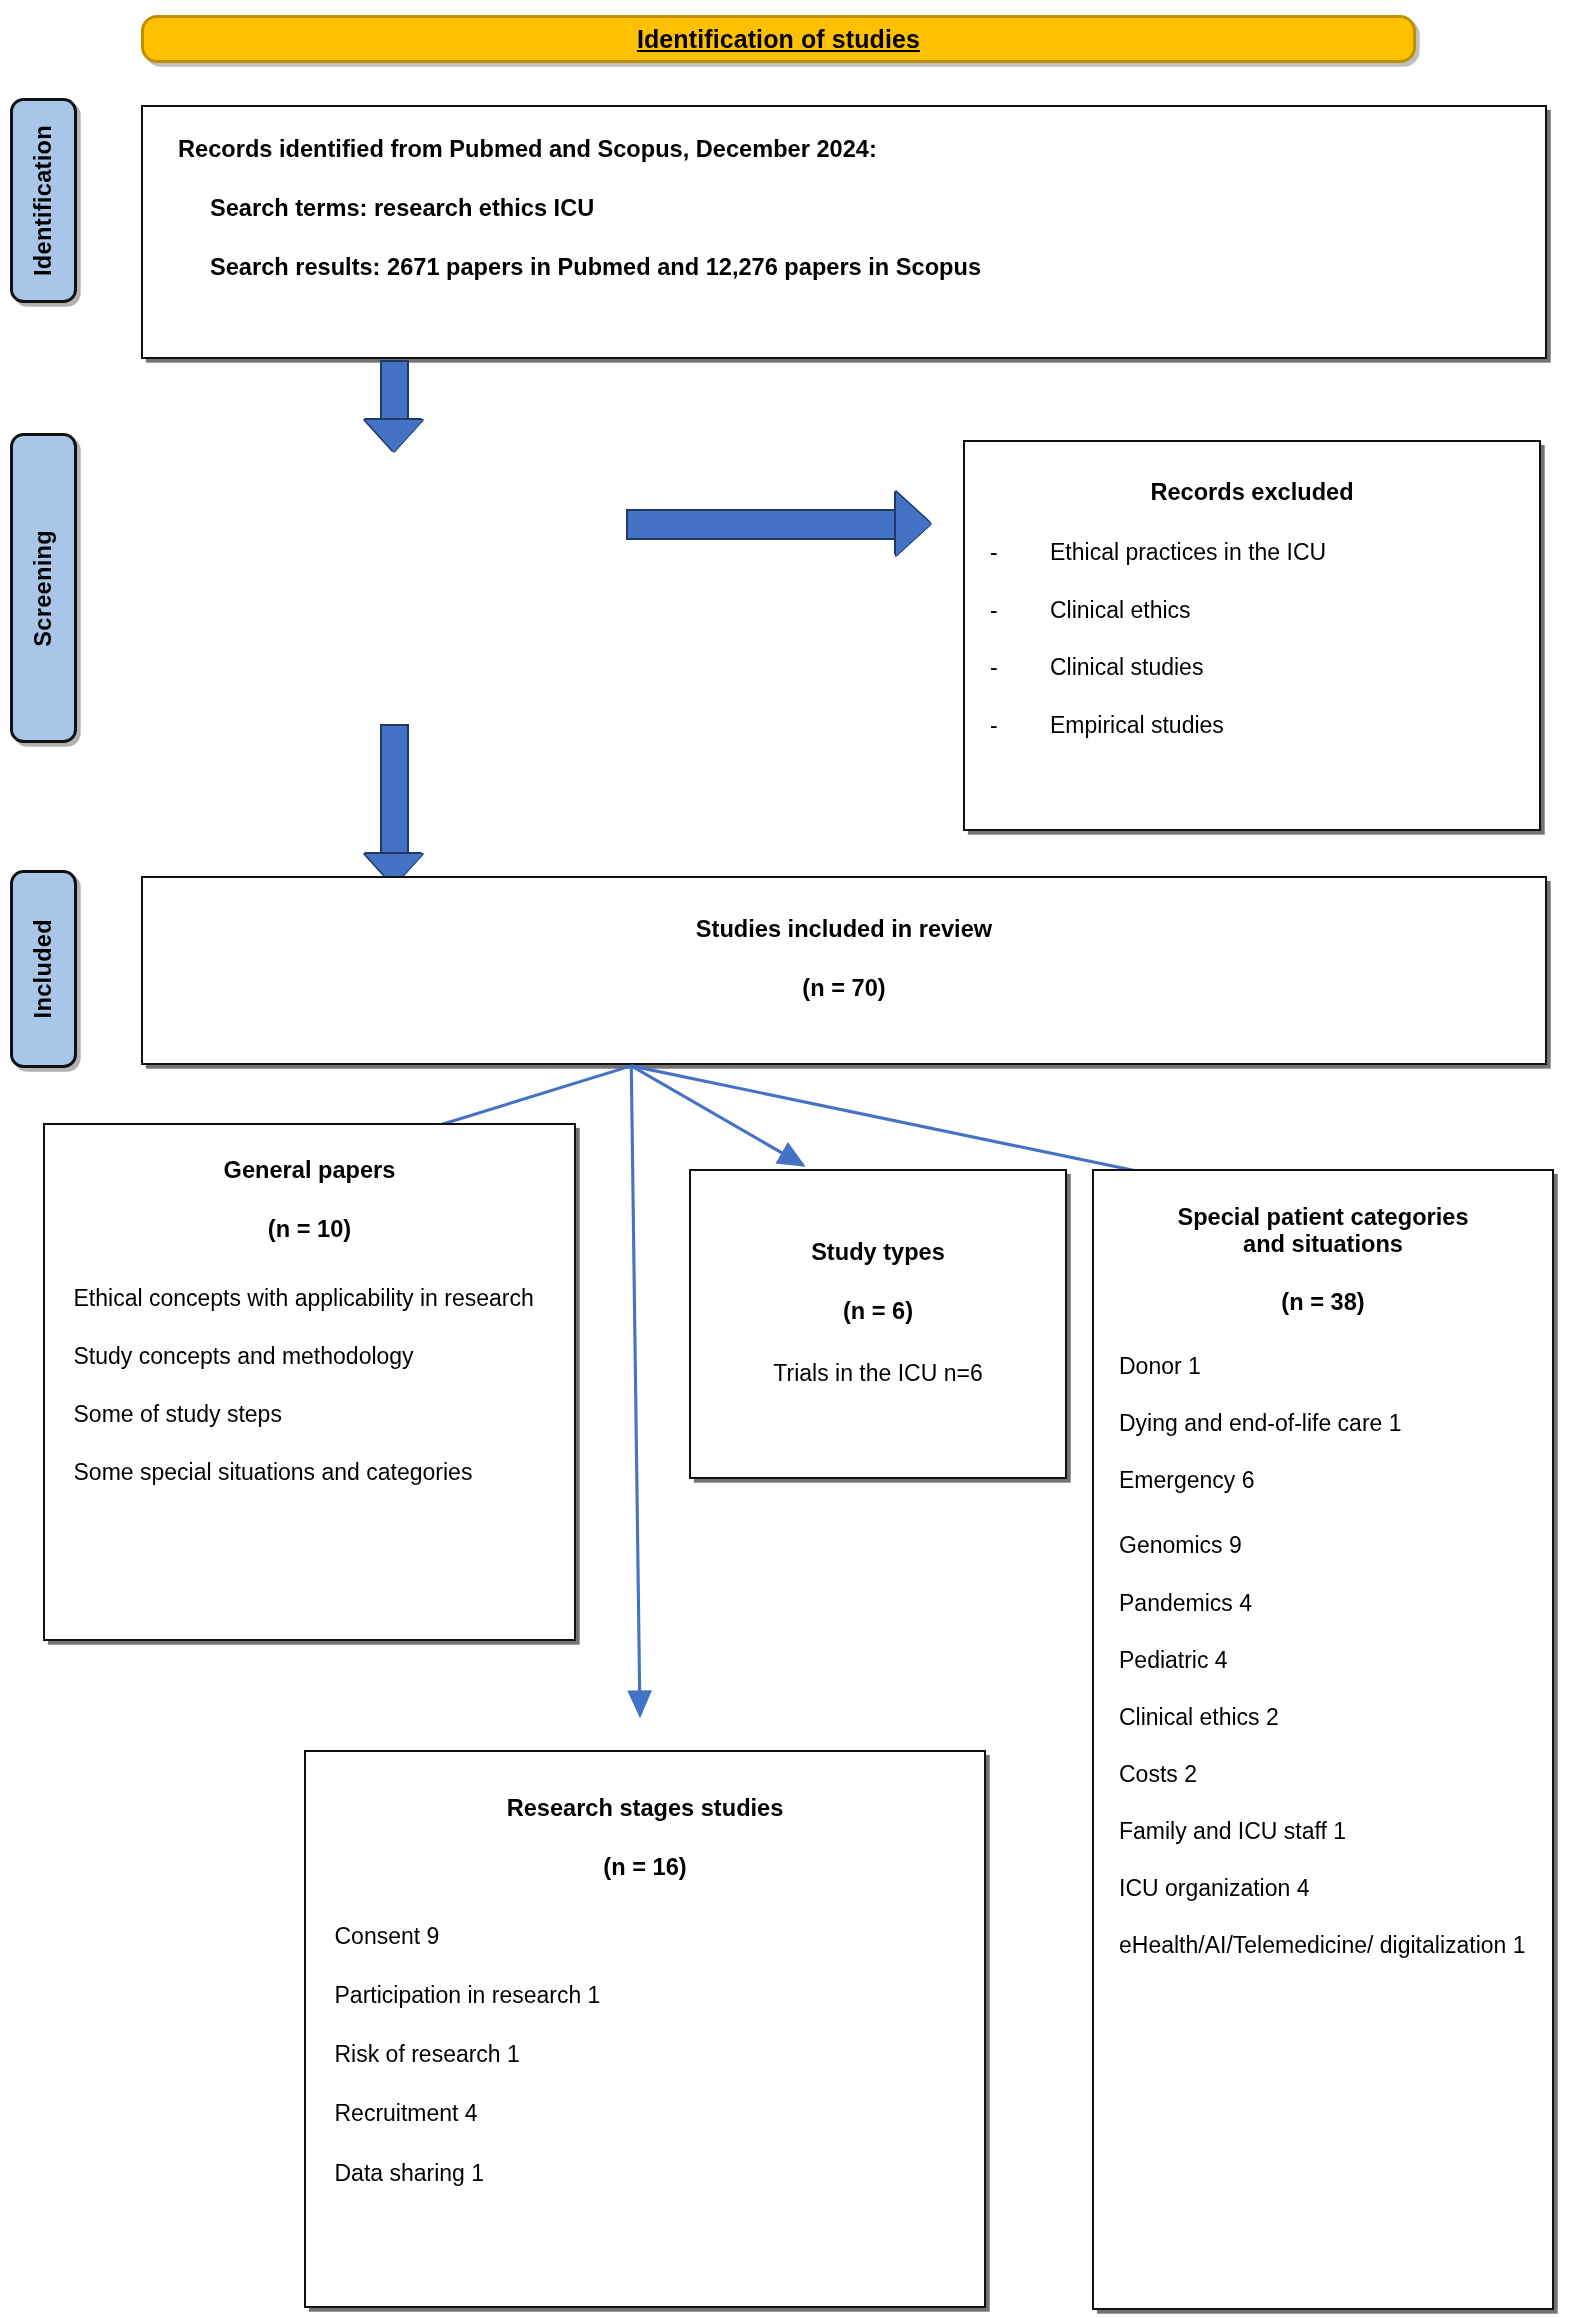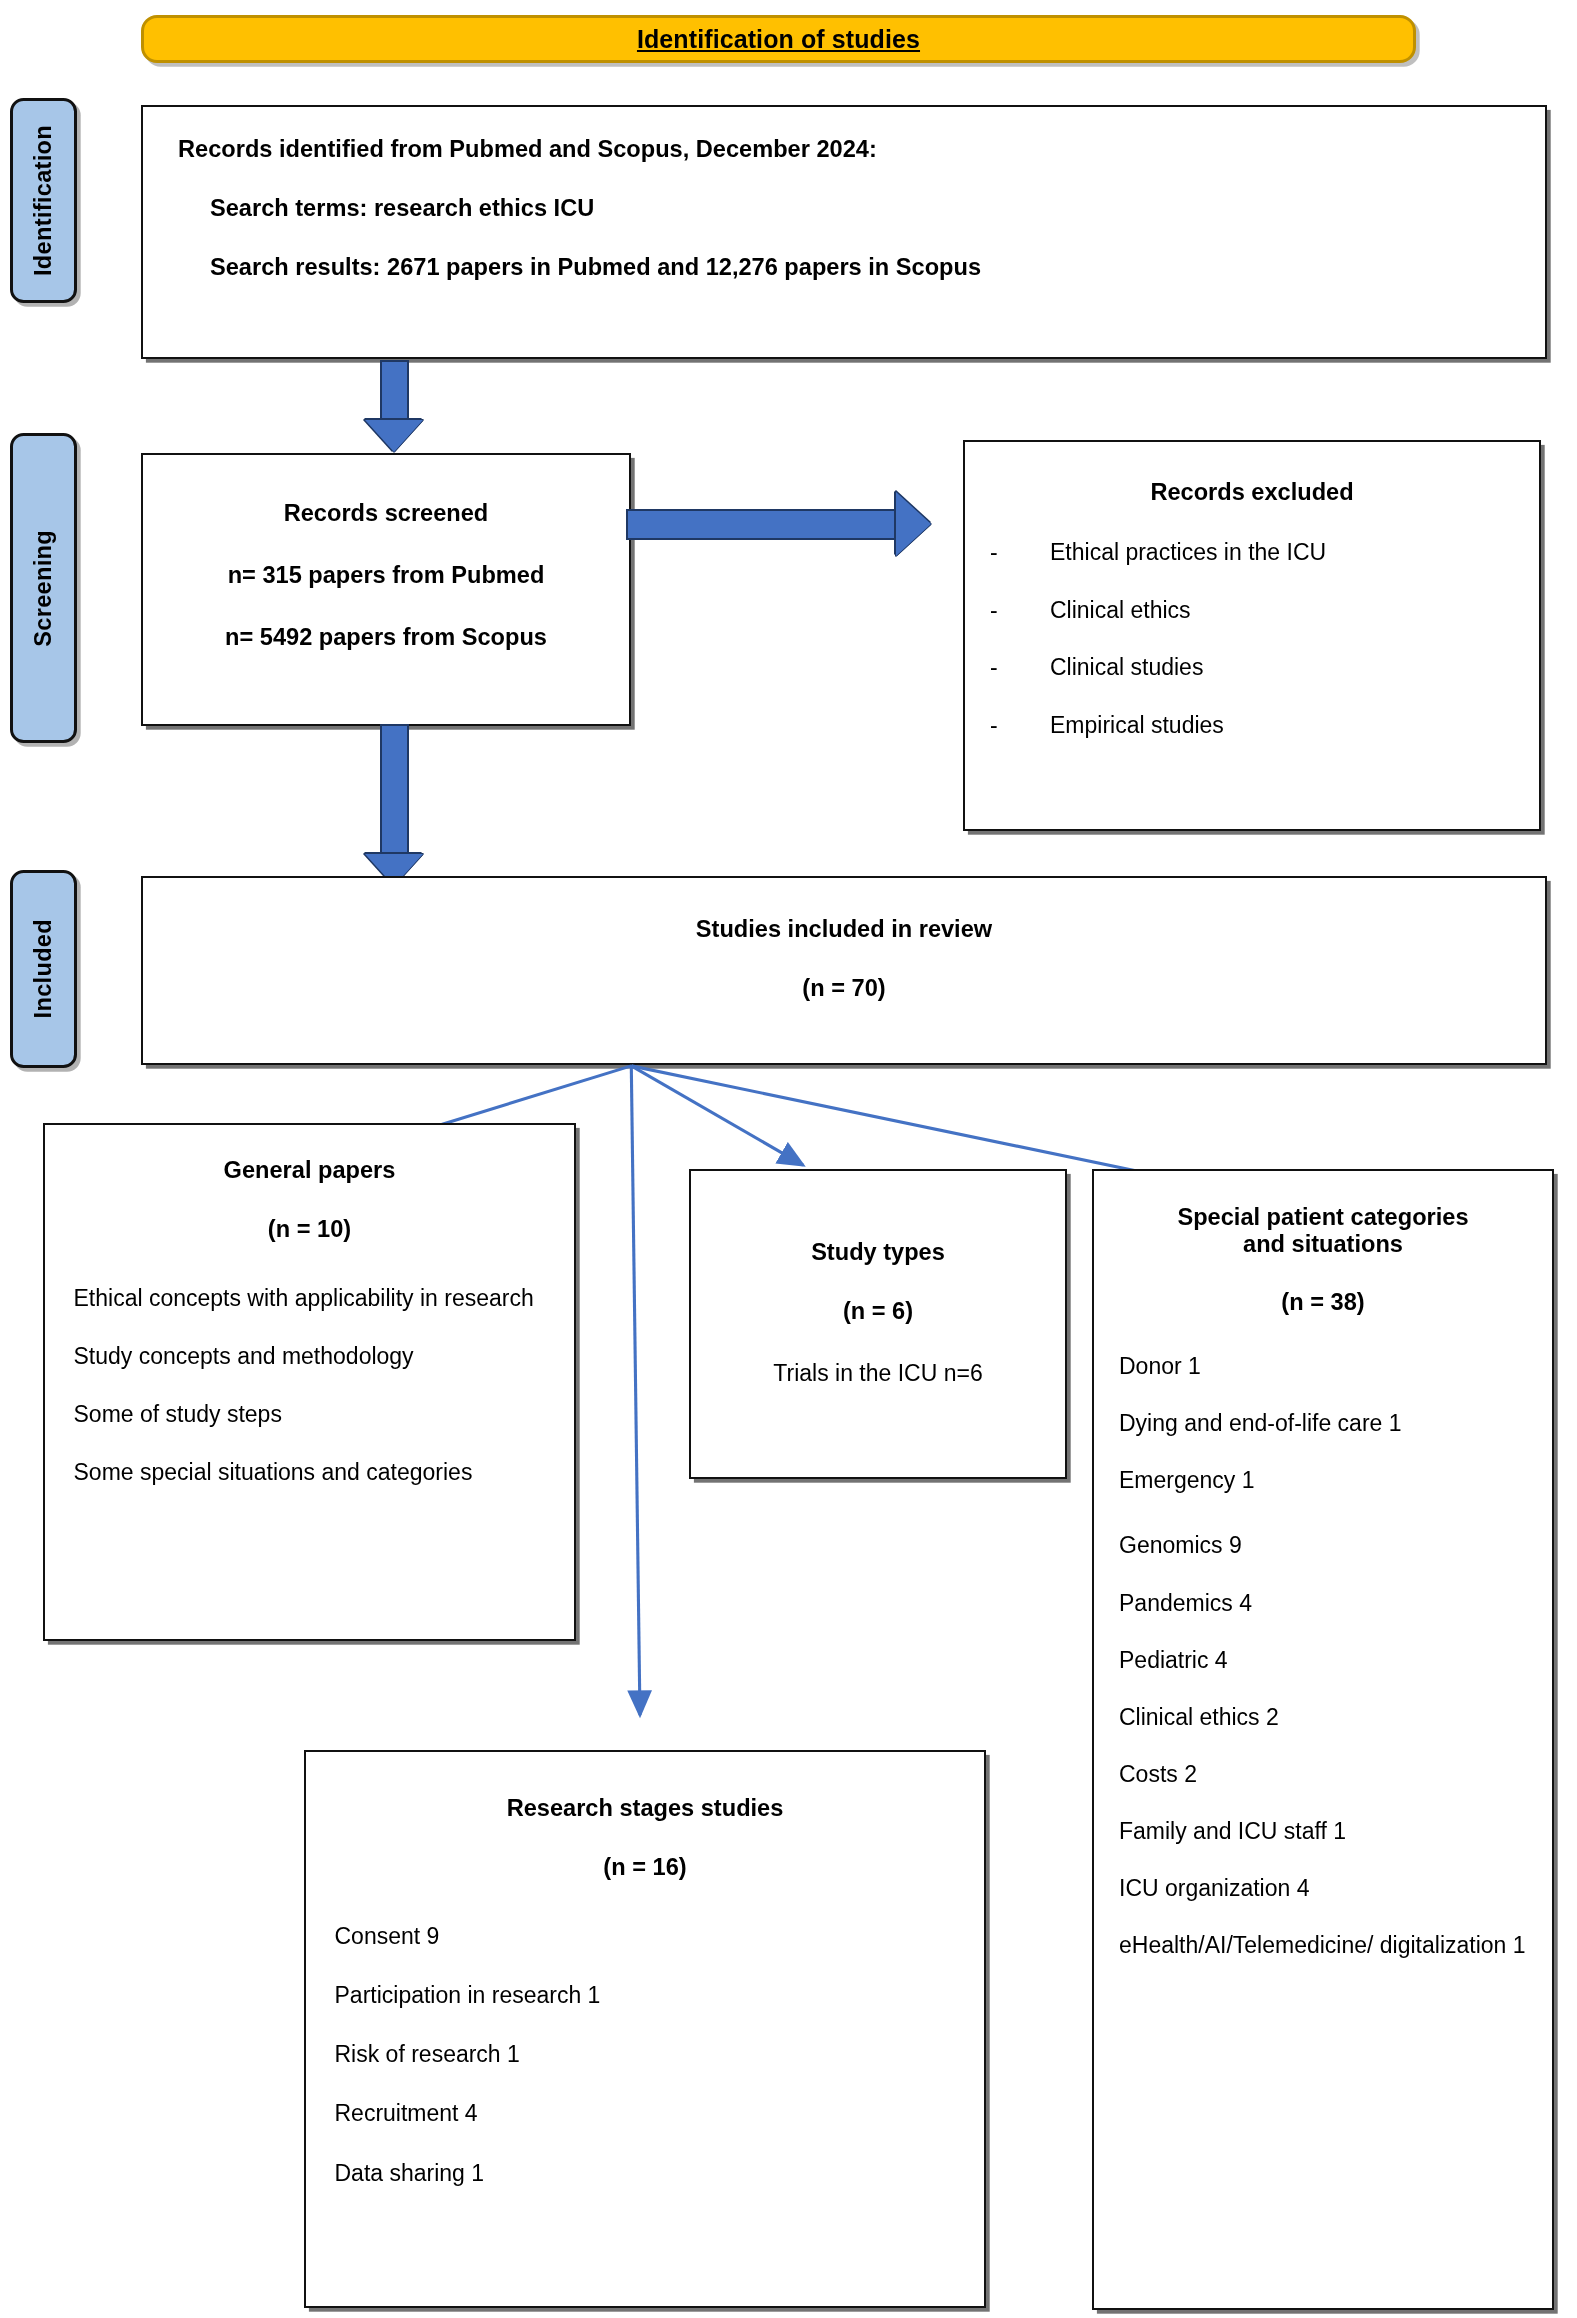--- a/index.html
+++ b/index.html
@@ -148,27 +148,20 @@
       <div class="ttl-left" style="margin-top:32px; padding-left:32px;">Search terms: research ethics ICU</div>
       <div class="ttl-left" style="margin-top:32px; padding-left:32px;">Search results: 2671 papers in Pubmed and 12,276 papers in Scopus</div>
     </div>
   </div>
 
   <div class="abs" style="left:360px; top:360px; width:68px; height:93px;">
     <div class="abs blockarrow-down" style="left:20px; top:0; width:28.5px; height:61px;"></div>
     <div class="abs blockarrow-head-down" style="left:5px; top:60px;"></div>
   </div>
 
-  <div class="abs node" style="left:141px; top:453px; width:490px; height:273px;">
-    <div style="padding:45px 17.4px 0 17.4px;">
-      <div class="ttl">Records screened</div>
-      <div class="ttl" style="margin-top:35px;">n= 315 papers from Pubmed</div>
-      <div class="ttl" style="margin-top:35px;">n= 5492 papers from Scopus</div>
-    </div>
-  </div>
 
   <div class="abs" style="left:626px; top:490px; width:326px; height:71px;">
     <div class="abs blockarrow-right" style="left:0; top:18.6px; width:273px; height:31px;"></div>
     <div class="abs blockarrow-head-right" style="left:270px; top:1.9px;"></div>
   </div>
 
   <div class="abs node" style="left:963px; top:440px; width:578px; height:391px;">
     <div style="padding:37px 25px 0 25px;">
       <div class="ttl">Records excluded</div>
 
@@ -240,21 +233,21 @@
   </div>
 
   <div class="abs node" style="left:1092px; top:1169px; width:462px; height:1141px;">
     <div style="padding:33px 25px 0 25px;">
       <div class="ttl">Special patient categories</div>
       <div class="ttl">and situations</div>
       <div class="cnt" style="margin-top:31px;">(n = 38)</div>
 
       <div class="li" style="margin-top:37px;">Donor 1</div>
       <div class="li" style="margin-top:30px;">Dying and end-of-life care 1</div>
-      <div class="li" style="margin-top:30px;">Emergency 1</div>
+      <div class="li" style="margin-top:30px;">Emergency 6</div>
       <div class="li" style="margin-top:38px;">Genomics 9</div>
       <div class="li" style="margin-top:30px;">Pandemics 4</div>
       <div class="li" style="margin-top:30px;">Pediatric 4</div>
       <div class="li" style="margin-top:30px;">Clinical ethics 2</div>
       <div class="li" style="margin-top:30px;">Costs 2</div>
       <div class="li" style="margin-top:30px;">Family and ICU staff 1</div>
       <div class="li" style="margin-top:30px;">ICU organization 4</div>
       <div class="li" style="margin-top:30px;">eHealth/AI/Telemedicine/ digitalization 1</div>
     </div>
   </div>

